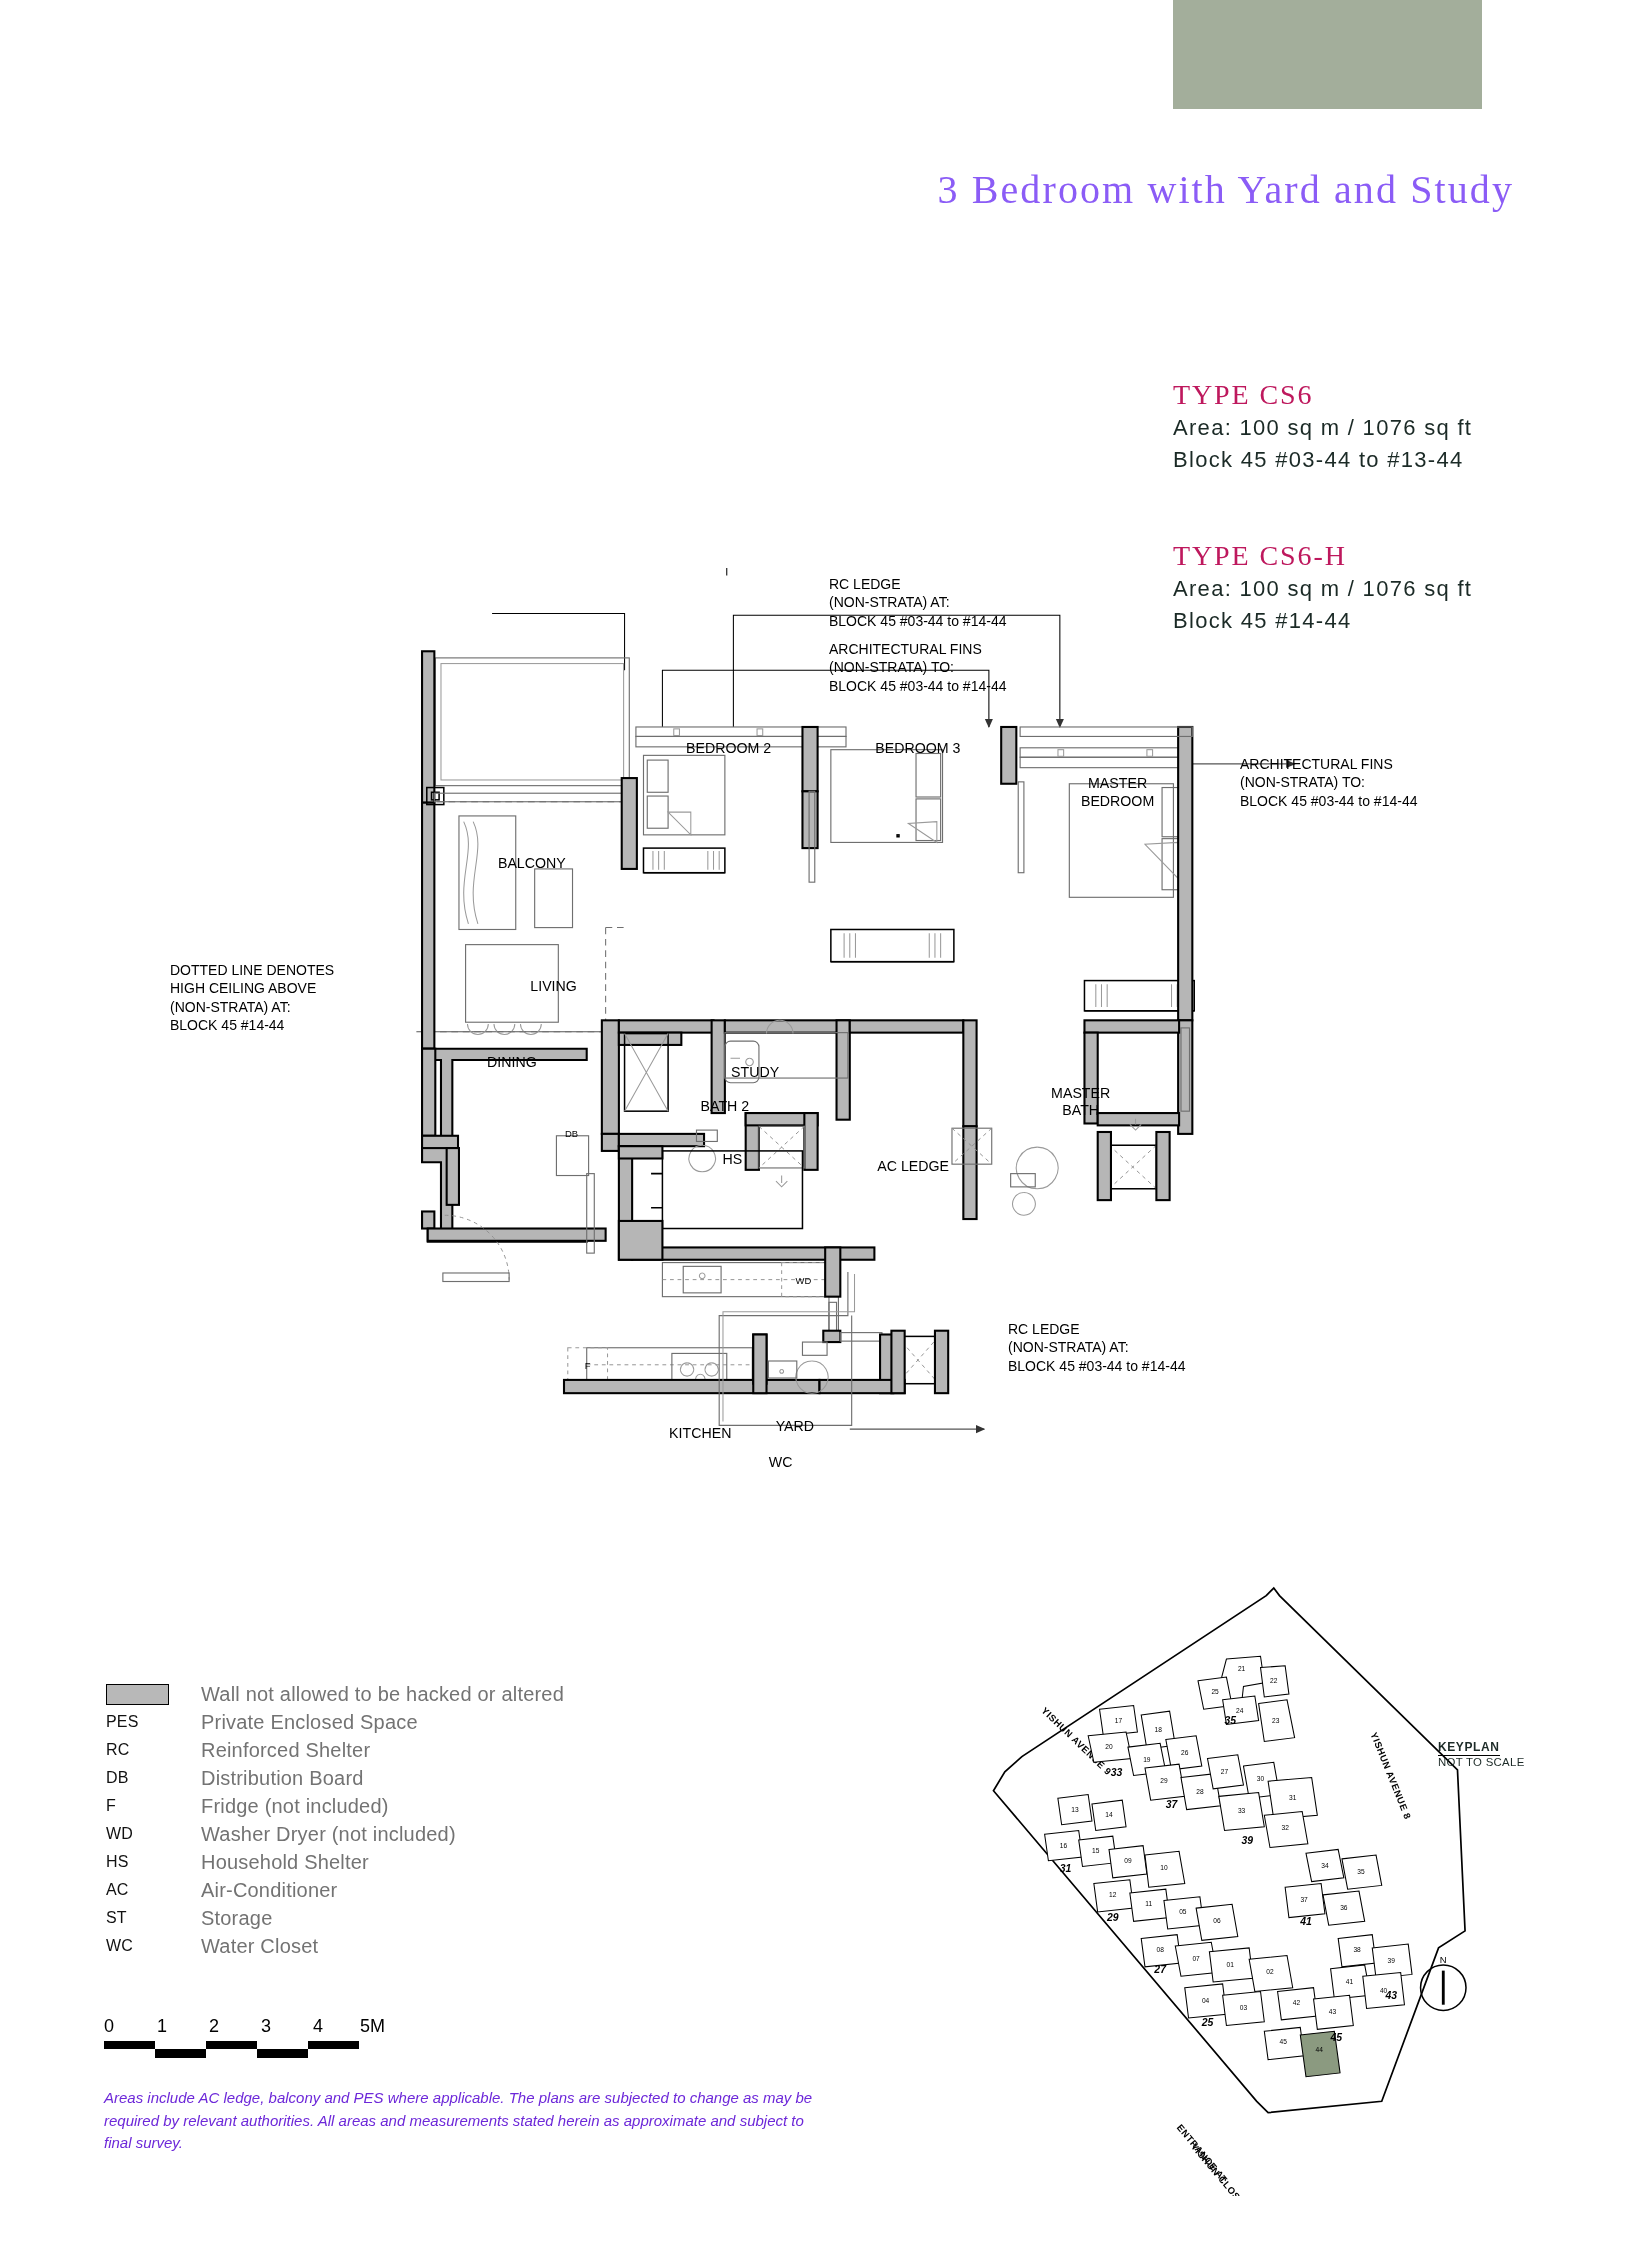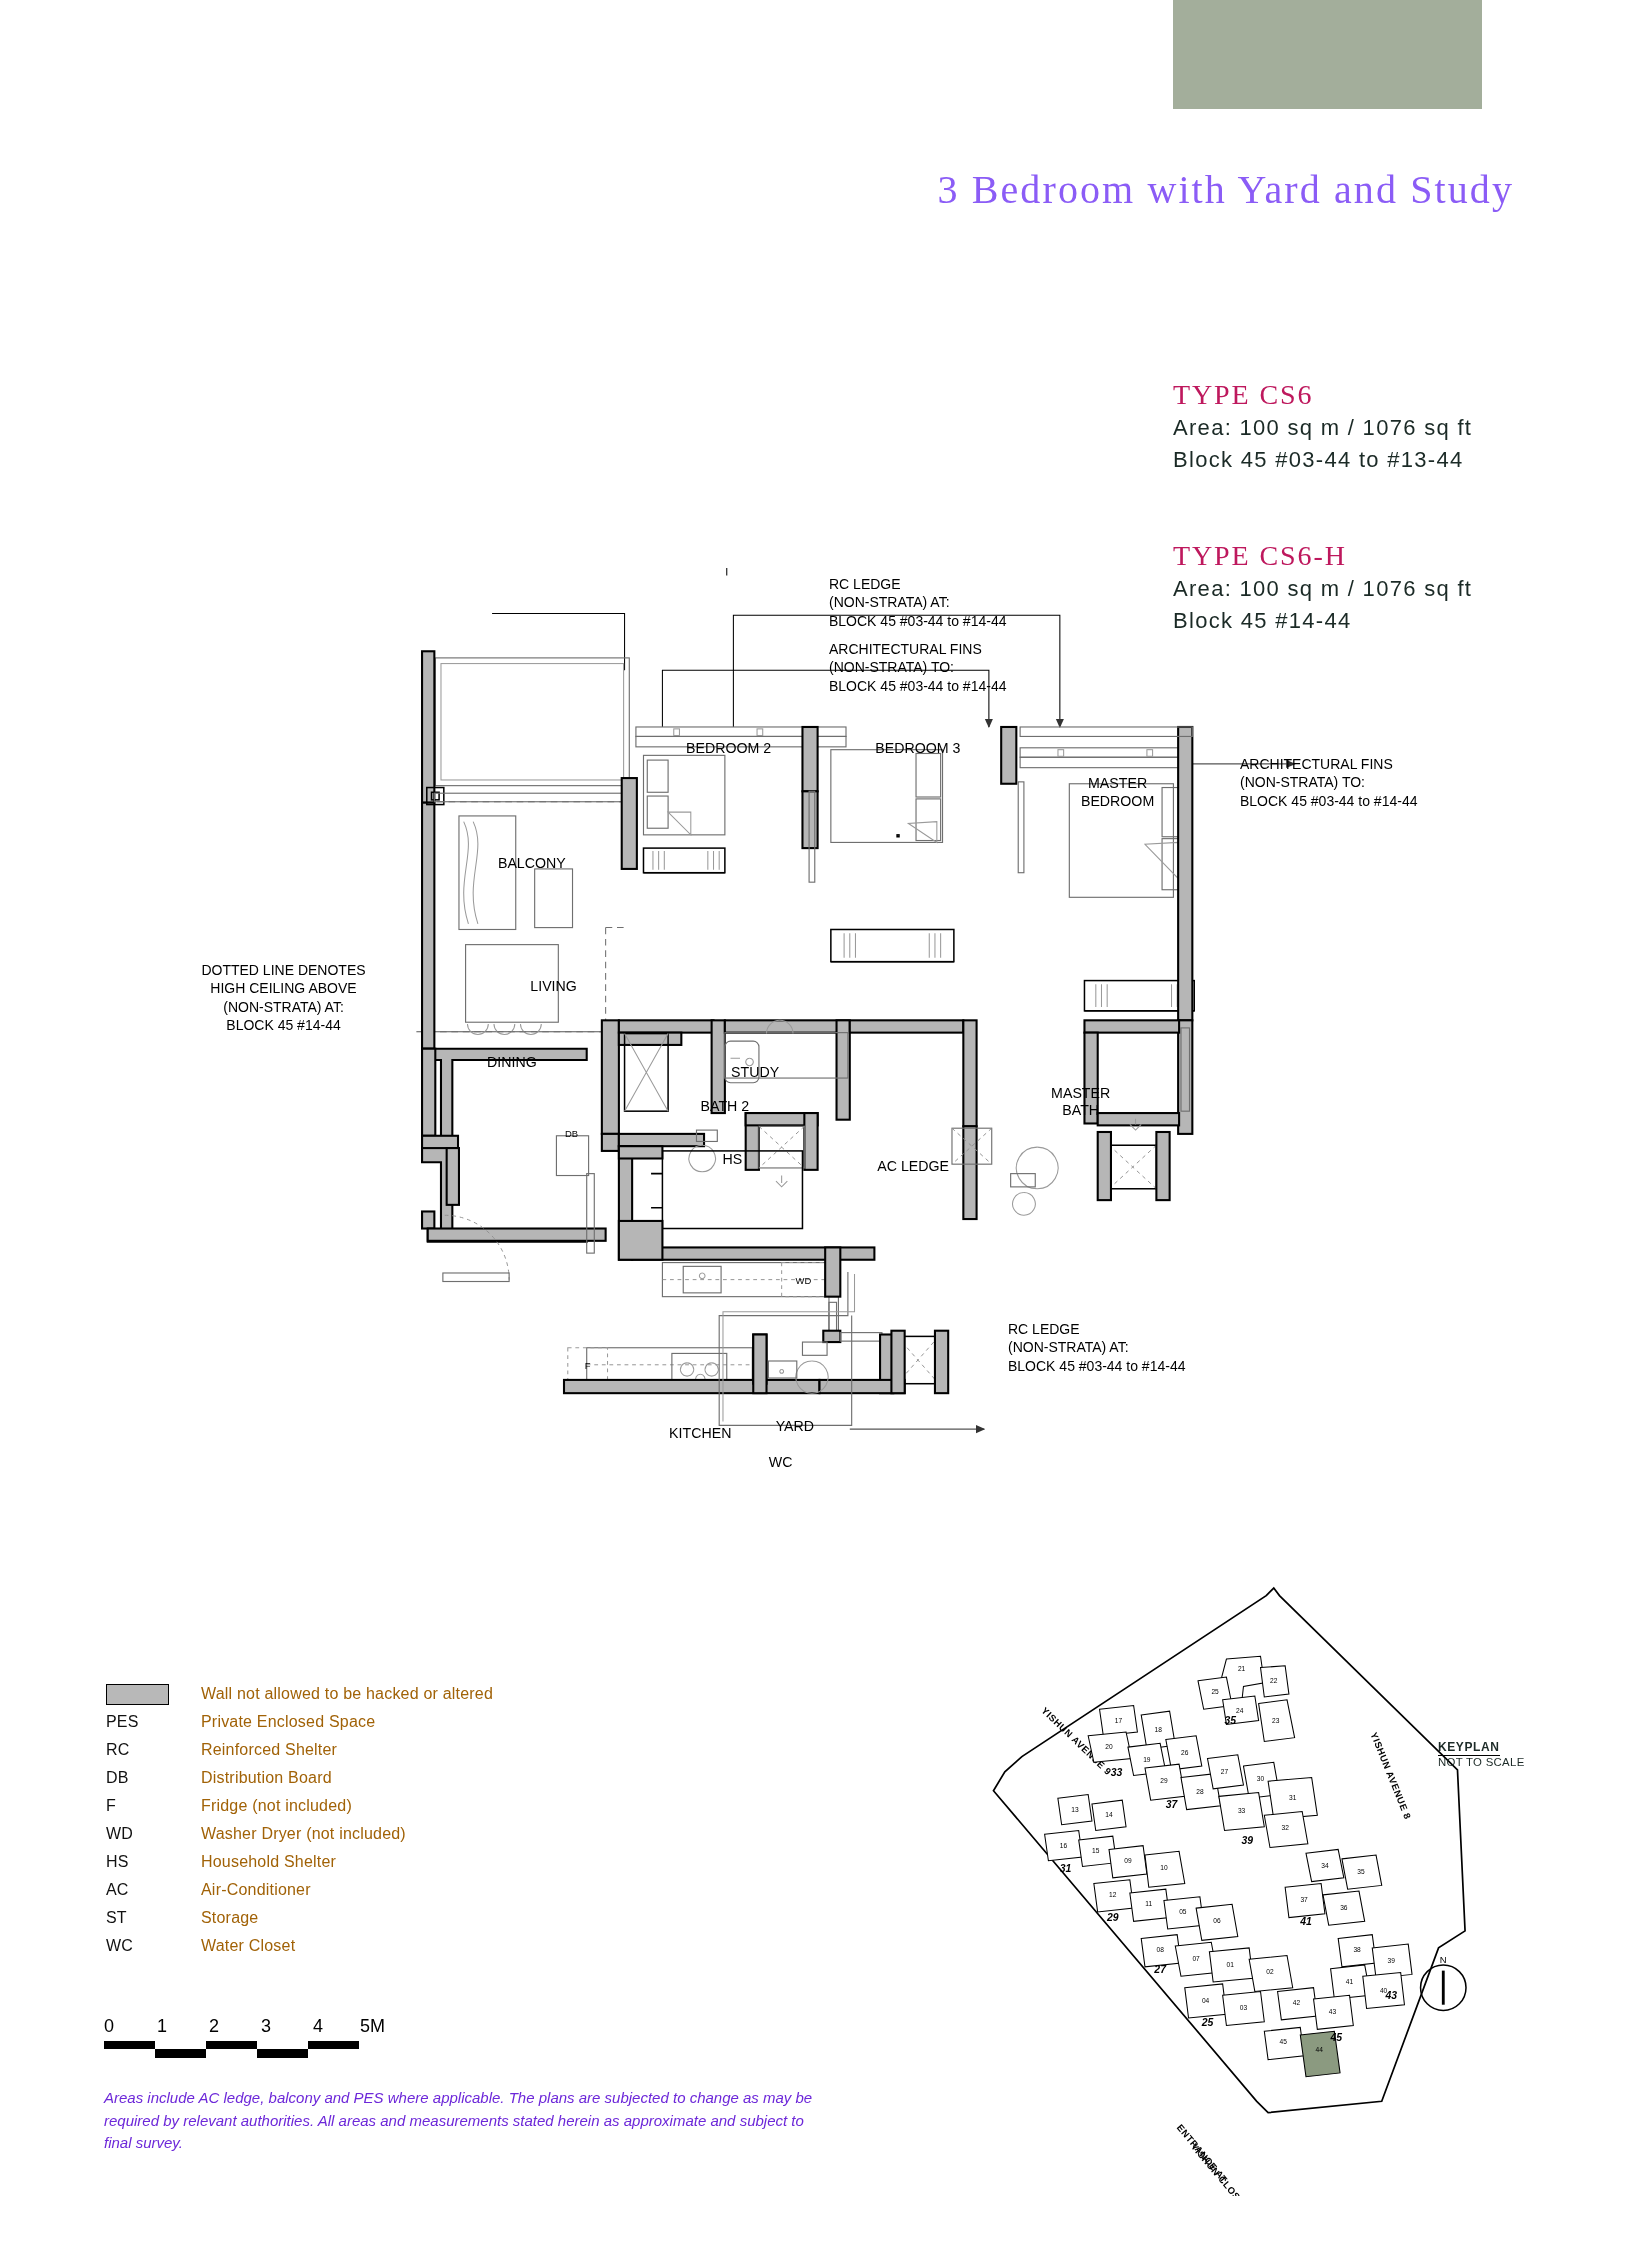--- a/index.html
+++ b/index.html
@@ -44,21 +44,21 @@
     position:absolute; left:0px; top:568px; width:1639px; height:1022px;
   }
   #floorplan-canvas svg{ display:block; }
 
   
   #legend{ position:absolute; left:106px; top:1680px; width:492px; }
   .legend-row{ display:flex; align-items:center; height:28px; }
   .legend-key{
     width:95px; font-size:16px; color:#111; letter-spacing:0.2px;
   }
-  .legend-val{ font-size:16px; color:#a16207; letter-spacing:0.2px; }
+  .legend-val{ font-size:20px; color:#737373; letter-spacing:0.2px; }
   .legend-swatch{
     width:63px; height:21px; background:#b8b8b8; border:1.9px solid #000;
   }
 
   
   #scalebar{ position:absolute; left:104px; top:2016px; width:341px; }
   #scale-nums{ position:relative; height:24.6px; }
   #scale-nums span{
     position:absolute; top:0; font-size:18px; color:#000;
   }
@@ -78,21 +78,21 @@
     position:absolute; left:1438px; top:1737px; text-align:left;
   }
   #keyplan-caption .kp-title{
     font-size:12px; font-weight:700; letter-spacing:0.6px;
     border-bottom:1.9px solid #000; display:inline-block; padding-bottom:0.9px;
   }
   #keyplan-caption .kp-sub{ font-size:11.4px; letter-spacing:0.3px; margin-top:0; }
 
   
   .anno{ position:absolute; font-size:14px; line-height:1.32; color:#000; white-space:nowrap; }
-  .anno.r{ text-align:center; }
+  .anno.r{ text-align:left; }
 </style>
 </head>
 <body>
 
 <div id="green-swatch"></div>
 
 <div id="page-title">3 Bedroom with Yard and Study</div>
 
 <div class="type-block" id="type-cs6">
   <div class="type-name">TYPE CS6</div>

